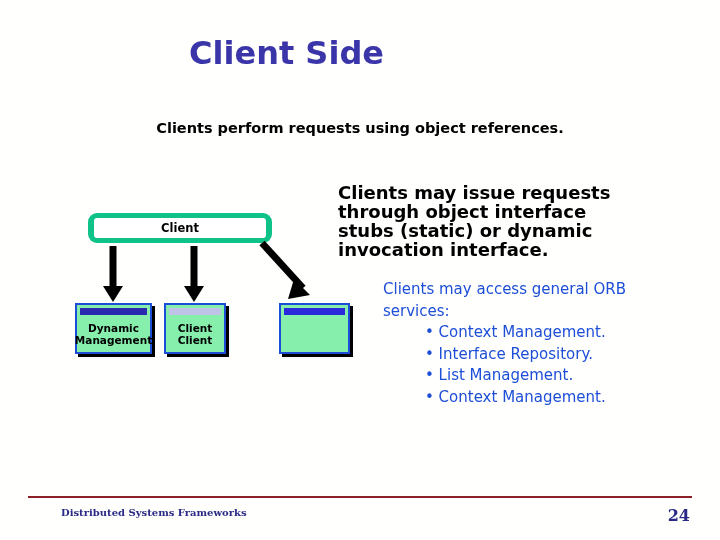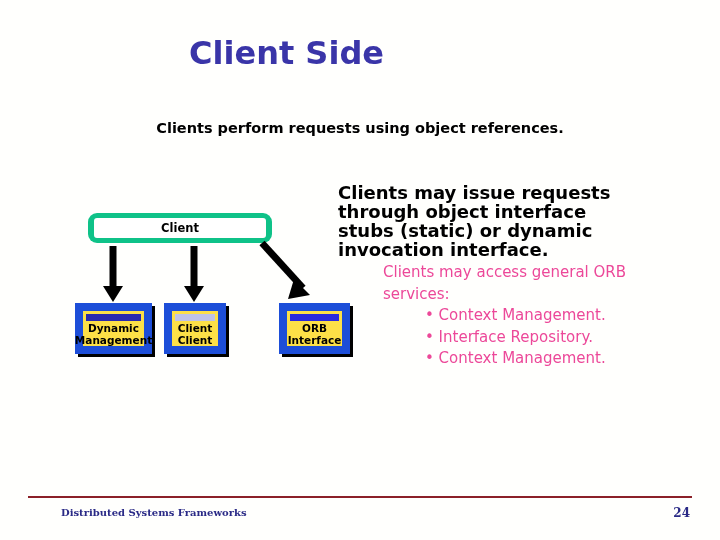--- a/index.html
+++ b/index.html
@@ -59,24 +59,24 @@
     font-weight: bold;
     color: #000000;
     line-height: 19px;
     font-family: "DejaVu Sans", sans-serif;
   }
 
   
   .para-services {
     position: absolute;
     left: 383px;
-    top: 262px;
+    top: 279px;
     width: 300px;
     font-size: 15px;
-    color: #ec4899;
+    color: #1d4ed8;
     line-height: 21.5px;
     font-family: "DejaVu Sans", sans-serif;
   }
   .para-services .bullet-line {
     padding-left: 42px;
     white-space: nowrap;
   }
 
   
   .client-box {
@@ -104,22 +104,22 @@
   .client-box-label {
     font-size: 11.5px;
     font-weight: bold;
     color: #000000;
     font-family: "DejaVu Sans", sans-serif;
   }
 
   
   .comp-box {
     position: absolute;
-    background: #fde047;
-    border: 8px solid #1d4ed8;
+    background: #86efac;
+    border: 2px solid #1d4ed8;
     box-sizing: border-box;
     box-shadow: 3px 3px 0 #000000;
   }
   .comp-titlebar {
     position: absolute;
     left: 3px;
     right: 3px;
     top: 3px;
     height: 7px;
   }
@@ -170,40 +170,41 @@
     font-size: 10px;
     font-weight: bold;
     color: #2A2A86;
     margin-left: 27px;
   }
   .footer-page {
     position: absolute;
     right: 30px;
     top: 506px;
     font-family: "DejaVu Serif", serif;
-    font-size: 12px;
+    font-size: 16px;
     font-weight: bold;
     color: #2A2A86;
   }
 </style>
 </head>
 <body>
 
 <div class="slide">
 
   <div class="slide-title">Client Side</div>
 
   <div class="lead-text">Clients perform requests using object references.</div>
 
   <div class="para-stubs">Clients may issue requests through object interface stubs (static) or dynamic invocation interface.</div>
 
   <div class="para-services">
     <div>Clients may access general ORB services:</div>
     <div class="bullet-line">• Context Management.</div>
     <div class="bullet-line">• Interface Repository.</div>
+    <div class="bullet-line">• List Management.</div>
     <div class="bullet-line">• Context Management.</div>
   </div>
 
   <div class="client-box">
     <div class="client-box-inner">
       <span class="client-box-label">Client</span>
     </div>
   </div>
 
   <svg class="arrow-layer" width="720" height="540" viewBox="0 0 720 540">
@@ -235,23 +236,19 @@
   <div class="comp-box" id="box-stubs">
     <div class="comp-titlebar" style="background:#BFC3E8"></div>
     <div class="comp-label">
       <span>Client</span>
       <span>Client</span>
     </div>
   </div>
 
   <div class="comp-box" id="box-orb">
     <div class="comp-titlebar" style="background:#2A2ADC"></div>
-    <div class="comp-label">
-      <span>ORB</span>
-      <span>Interface</span>
-    </div>
   </div>
 
   <div class="footer-rule"></div>
   <div class="footer-left">Distributed Systems Frameworks</div>
   <div class="footer-page">24</div>
 
 </div>
 
 </body></html>

